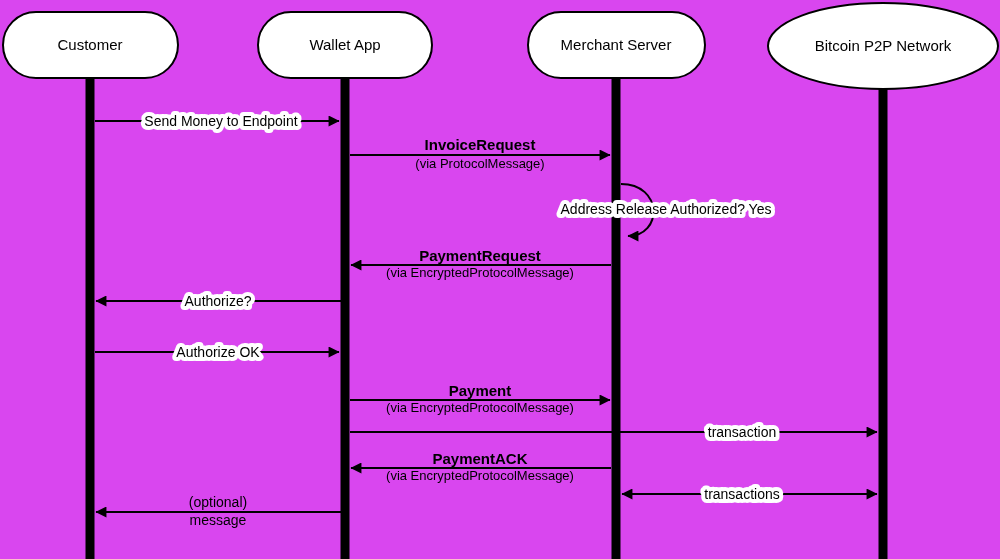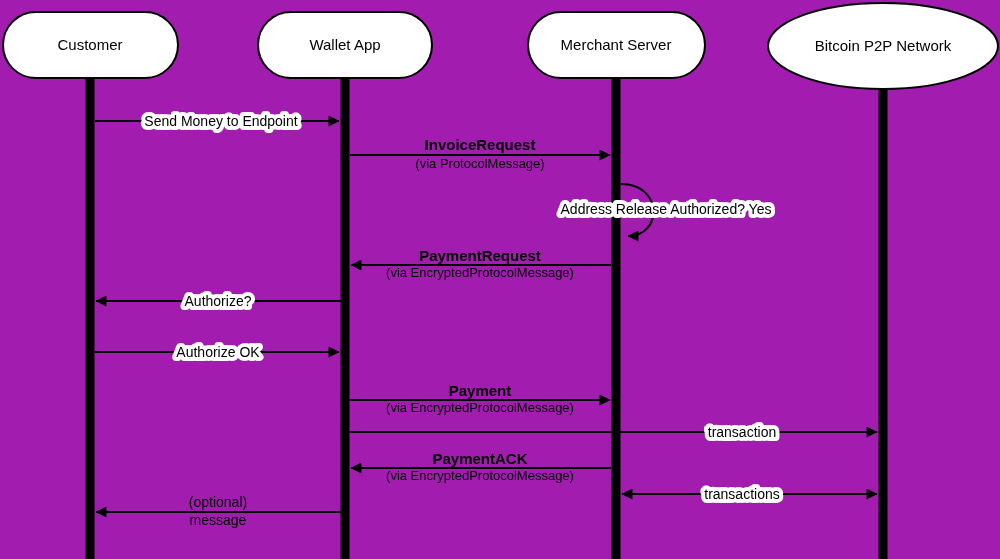--- a/index.html
+++ b/index.html
@@ -4,21 +4,21 @@
 <style>
   html, body {
     margin: 0;
     padding: 0;
     background: #ffffff;
   }
   .stage {
     position: relative;
     width: 1000px;
     height: 559px;
-    background: #a21caf;
+    background: #d946ef;
     font-family: "Liberation Sans", sans-serif;
   }
   svg text {
     font-family: "Liberation Sans", sans-serif;
     fill: #000000;
   }
   .participant-label {
     font-size: 15px;
     text-anchor: middle;
   }

